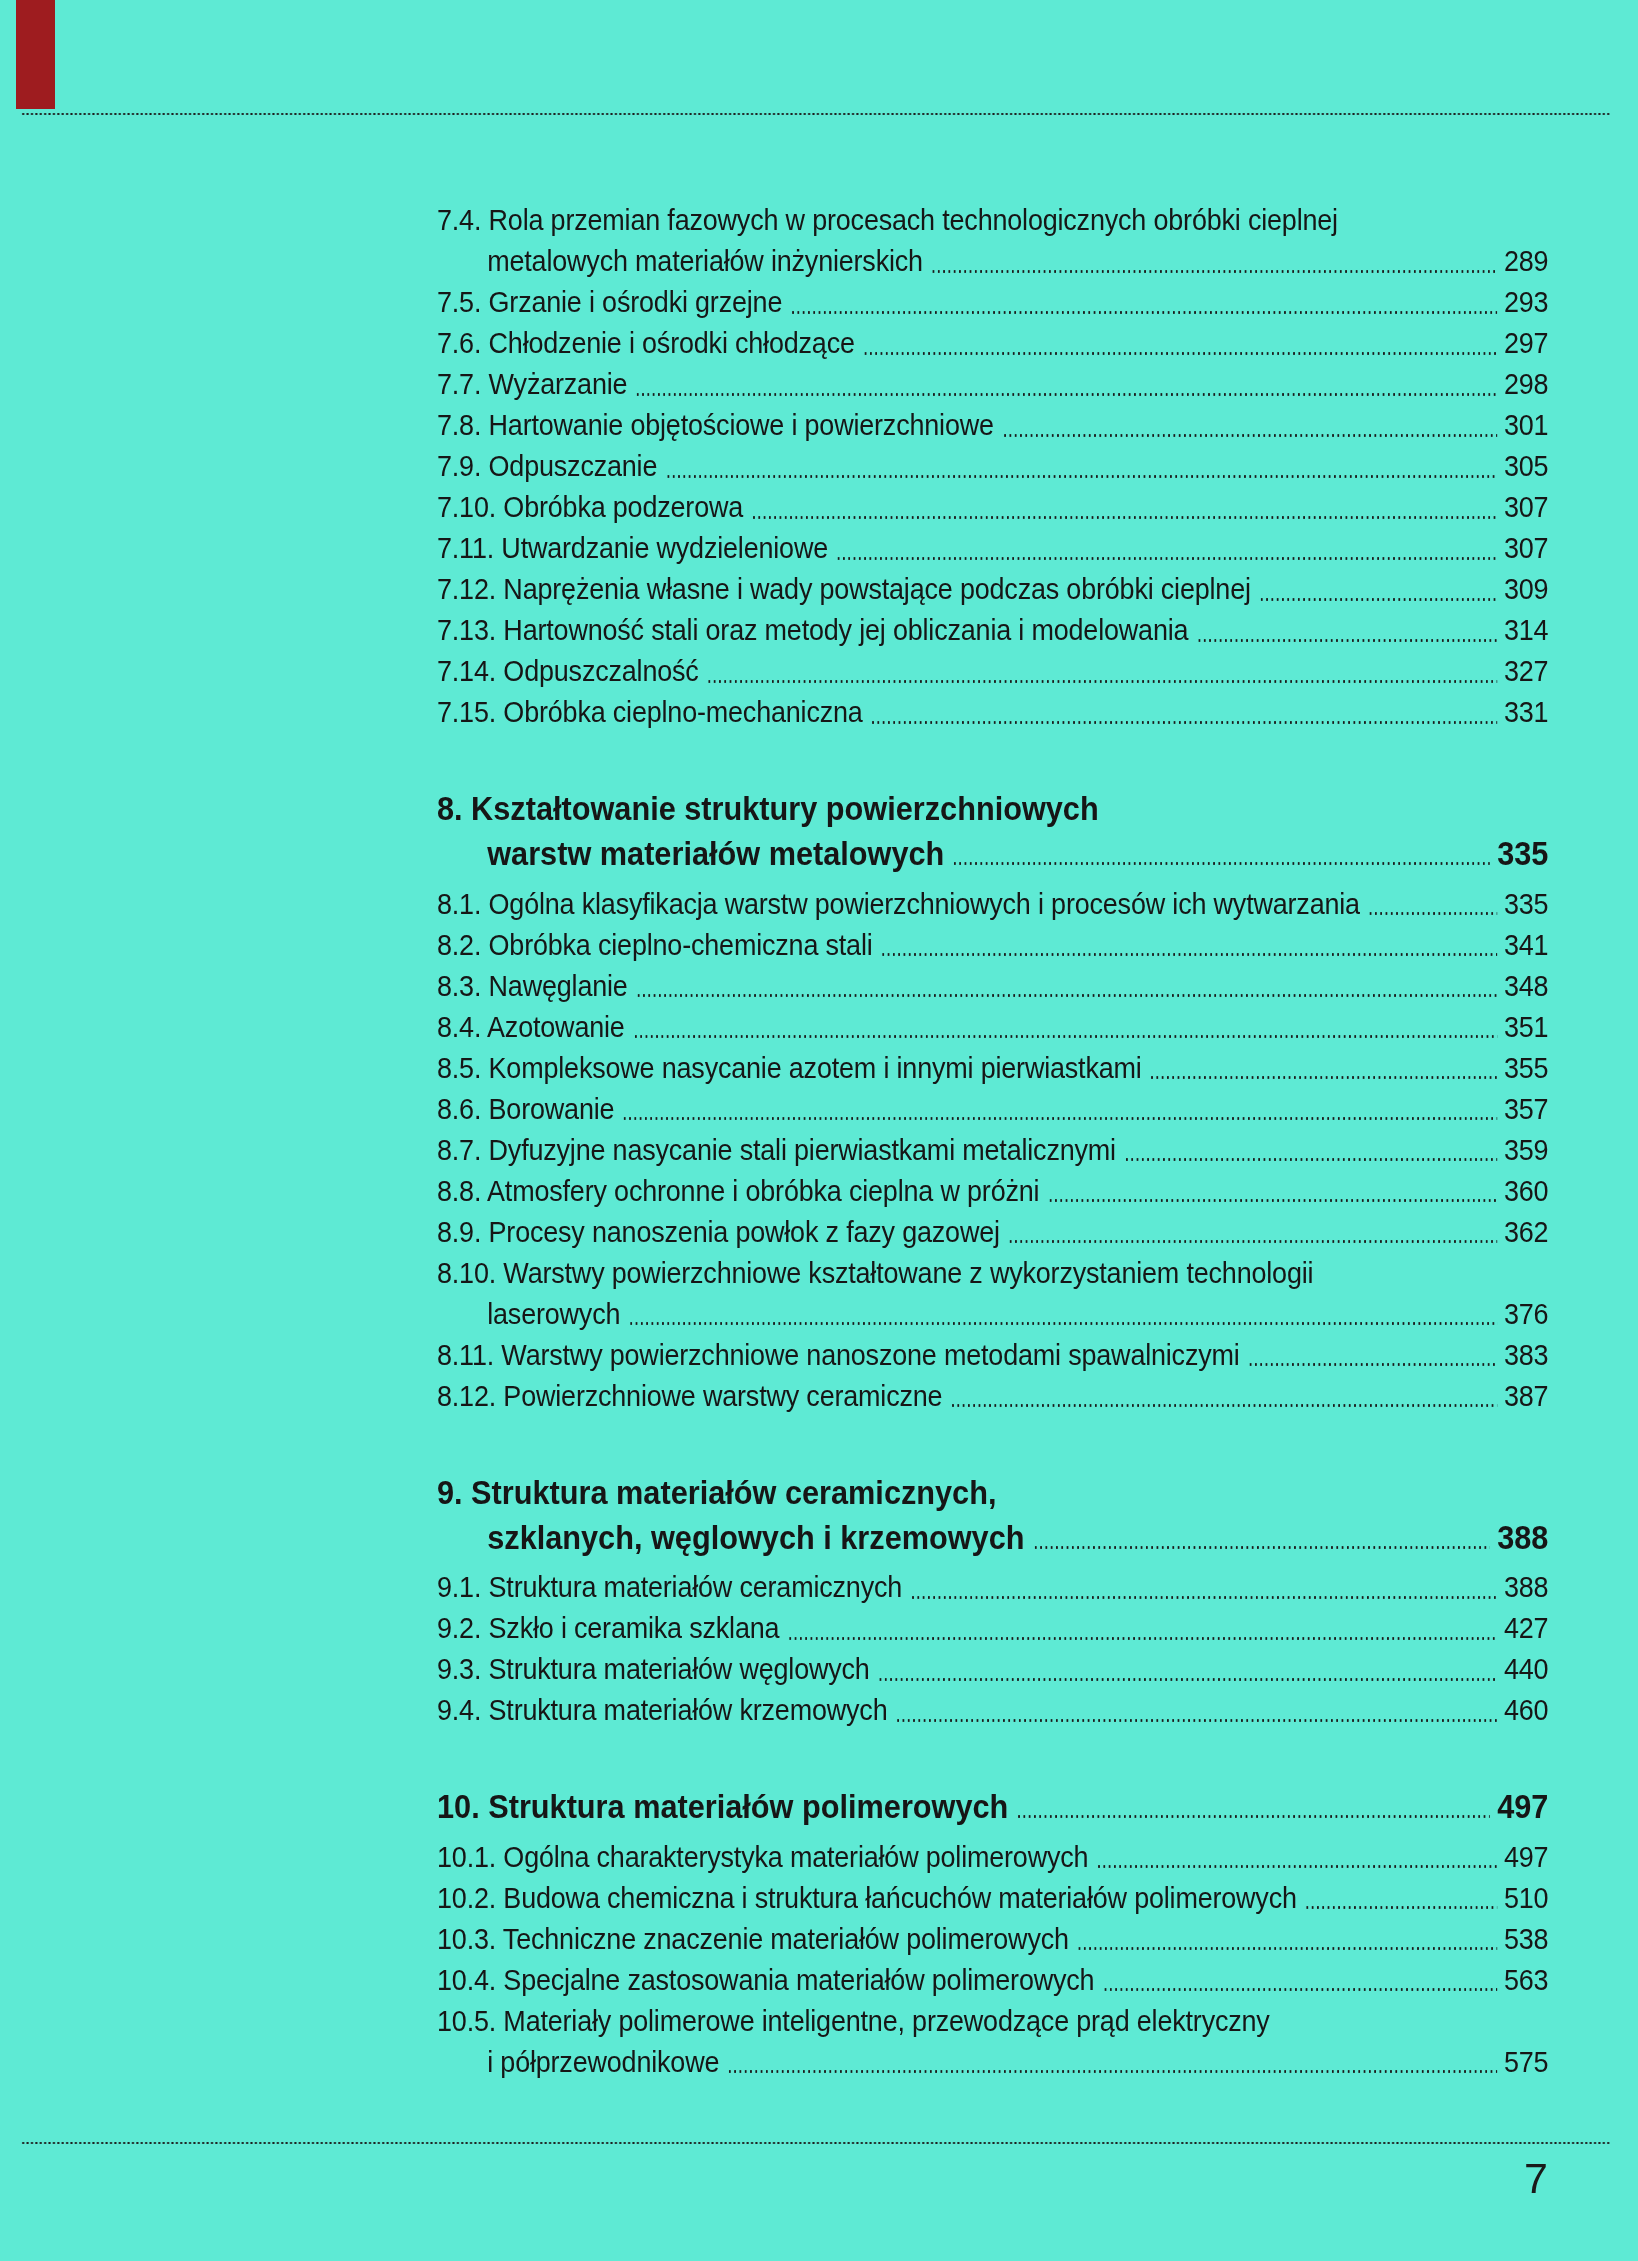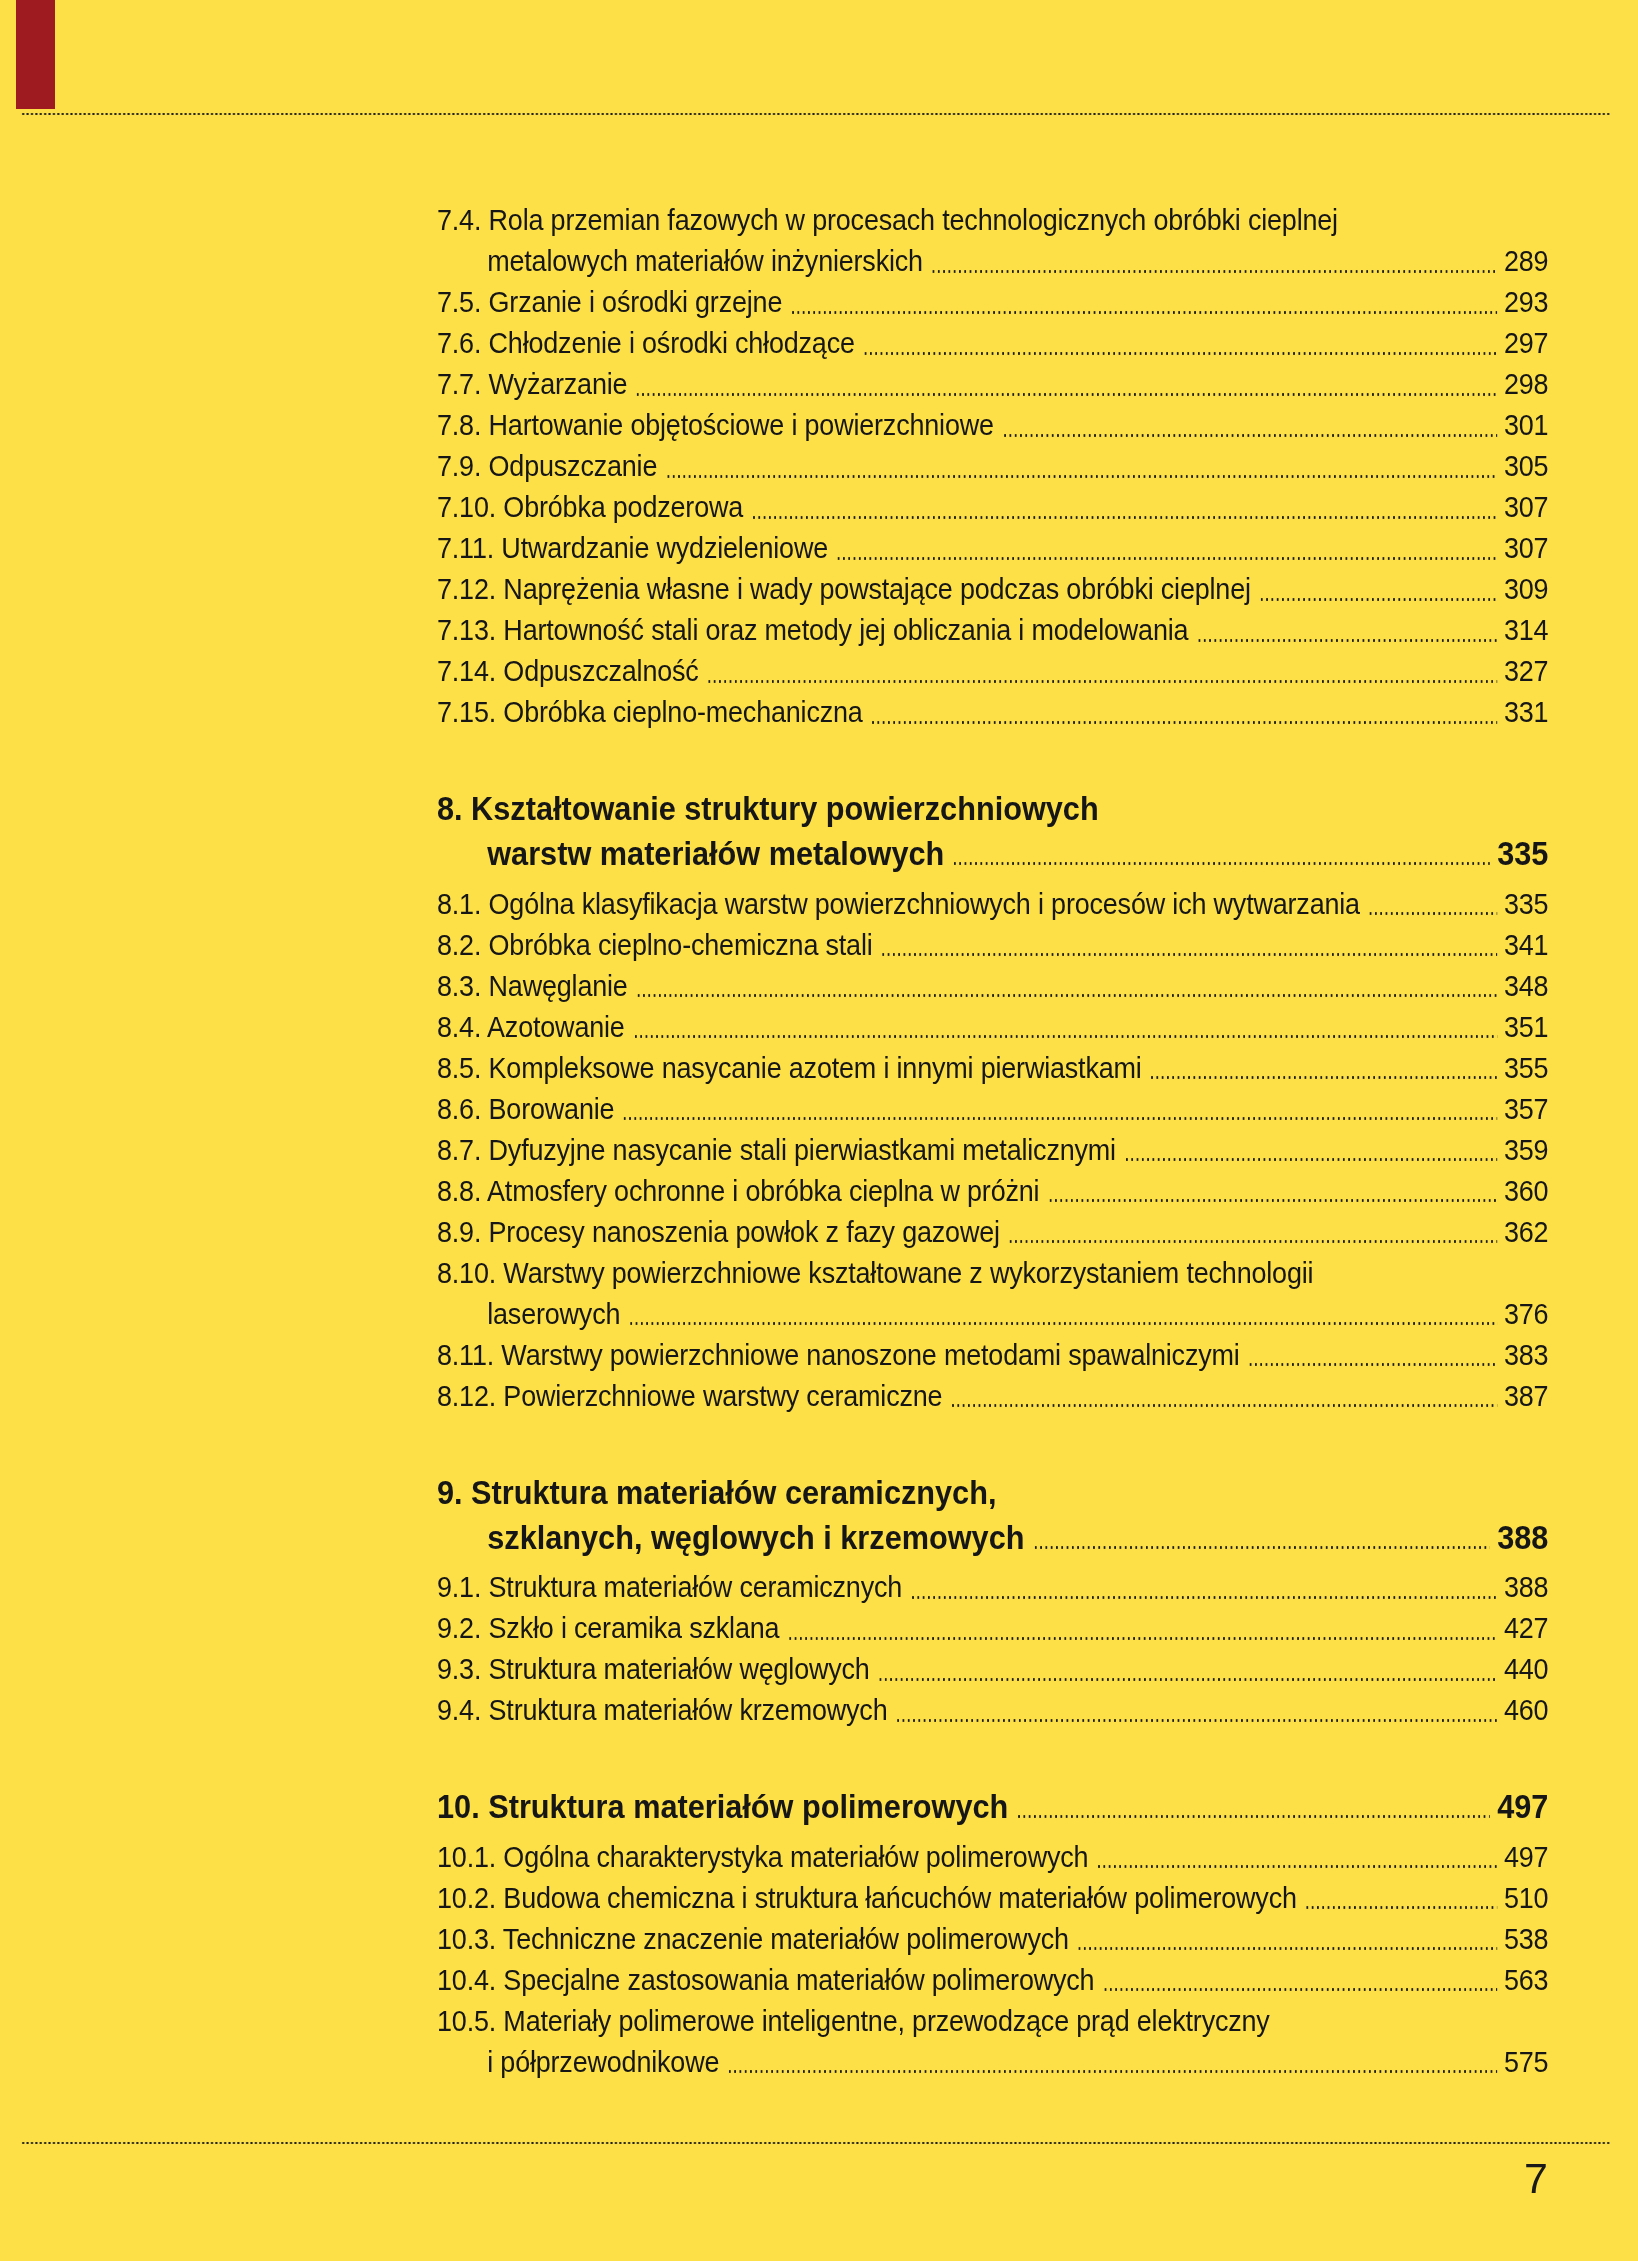--- a/index.html
+++ b/index.html
@@ -4,21 +4,21 @@
 <style>
   html, body {
     margin: 0;
     padding: 0;
     background: #e8e8e8;
   }
   .page {
     position: relative;
     width: 1639px;
     height: 2261px;
-    background: #fde047;
+    background: #5eead4;
     overflow: hidden;
     font-family: "Liberation Sans", sans-serif;
     color: #161616;
   }
   .edge-tab {
     position: absolute;
     left: 16.4px;
     top: 0;
     width: 39px;
     height: 109px;

